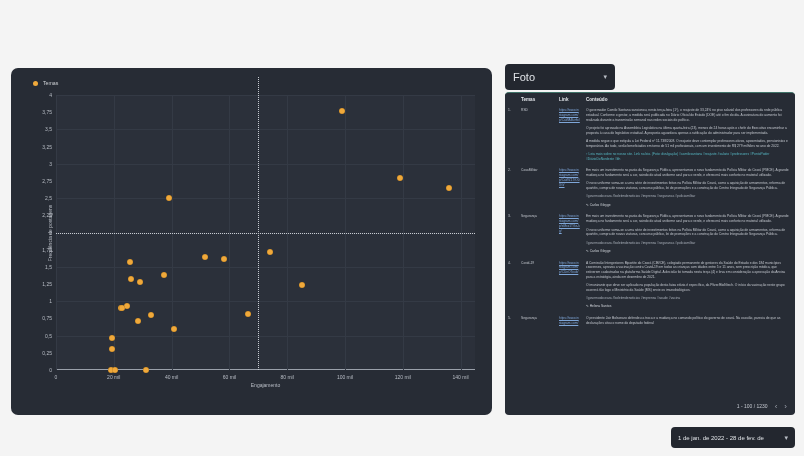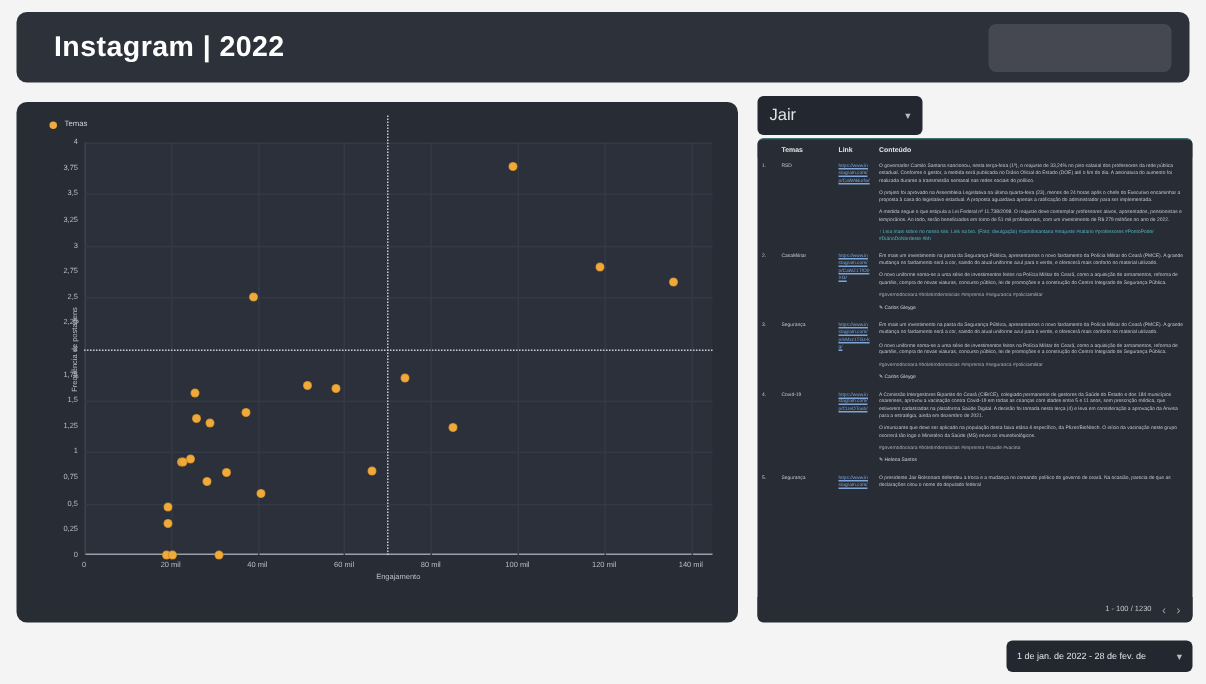--- a/index.html
+++ b/index.html
@@ -133,24 +133,20 @@
     display:flex; align-items:center; justify-content:space-between;
     padding:0 7px;
   }
   .daterange-label{ color:#dfe2e6; font-size:6px; }
 </style>
 </head>
 <body>
 
 <div id="app">
 
-  <div class="header">
-    <div class="header-title">Instagram | 2022</div>
-    <div class="header-slot"></div>
-  </div>
 
   <div class="chart-panel">
     <div class="legend">
       <span class="legend-dot"></span>
       <span class="legend-label">Temas</span>
     </div>
     <div class="plot" id="plot">
       <div class="plot-bg"></div>
       <div class="xlabel">Engajamento</div>
       <div class="ylabel">Frequência de postagens</div>
@@ -218,21 +214,21 @@
         <div class="pt" style="left: 167.6px; top: 163.625px;"></div>
         <div class="pt" style="left: 213.834px; top: 156.75px;"></div>
         <div class="pt" style="left: 112.697px; top: 103.125px;"></div>
         <div class="pt" style="left: 392.993px; top: 92.8125px;"></div>
         <div class="pt" style="left: 343.869px; top: 82.5px;"></div>
         <div class="pt" style="left: 286.076px; top: 15.8125px;"></div>
       </div>
   </div>
 
   <div class="dropdown">
-    <span class="dropdown-label">Jair</span>
+    <span class="dropdown-label">Foto</span>
     <span class="caret">▾</span>
   </div>
 
   <div class="table-panel">
     <table class="tbl">
       <thead>
         <tr>
           <th class="col-idx"></th>
           <th class="col-tema">Temas</th>
           <th class="col-link">Link</th>

